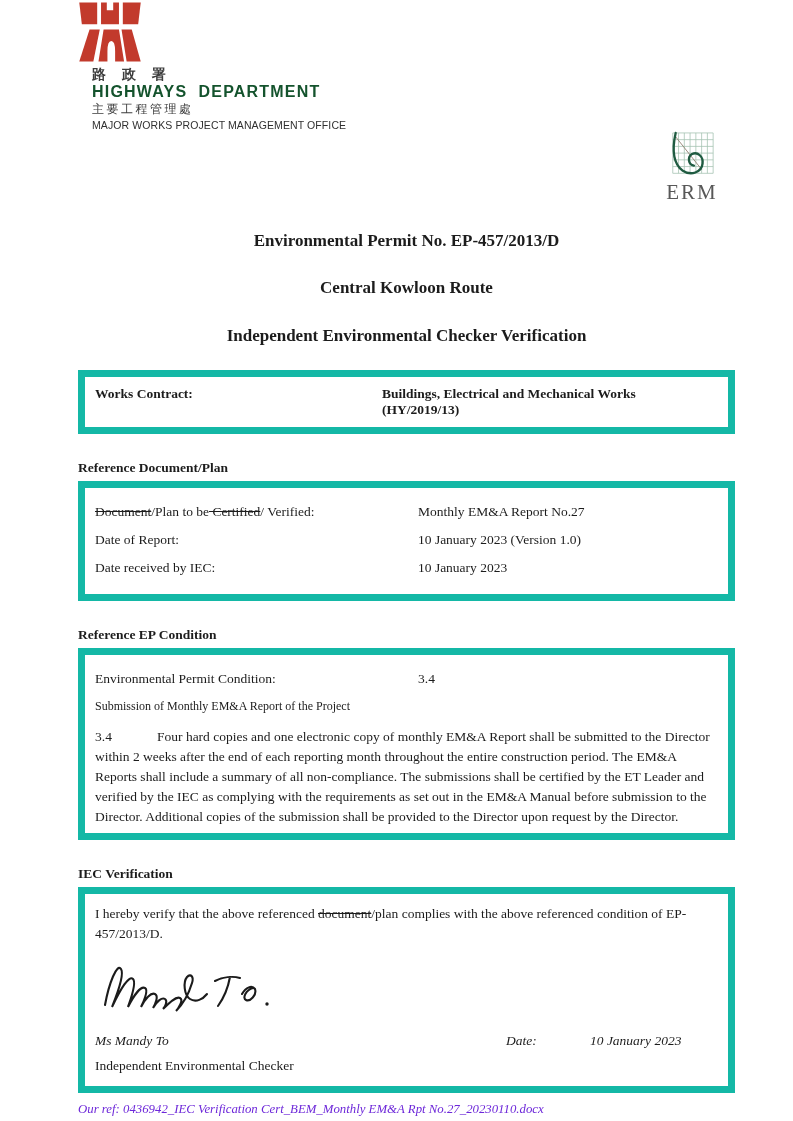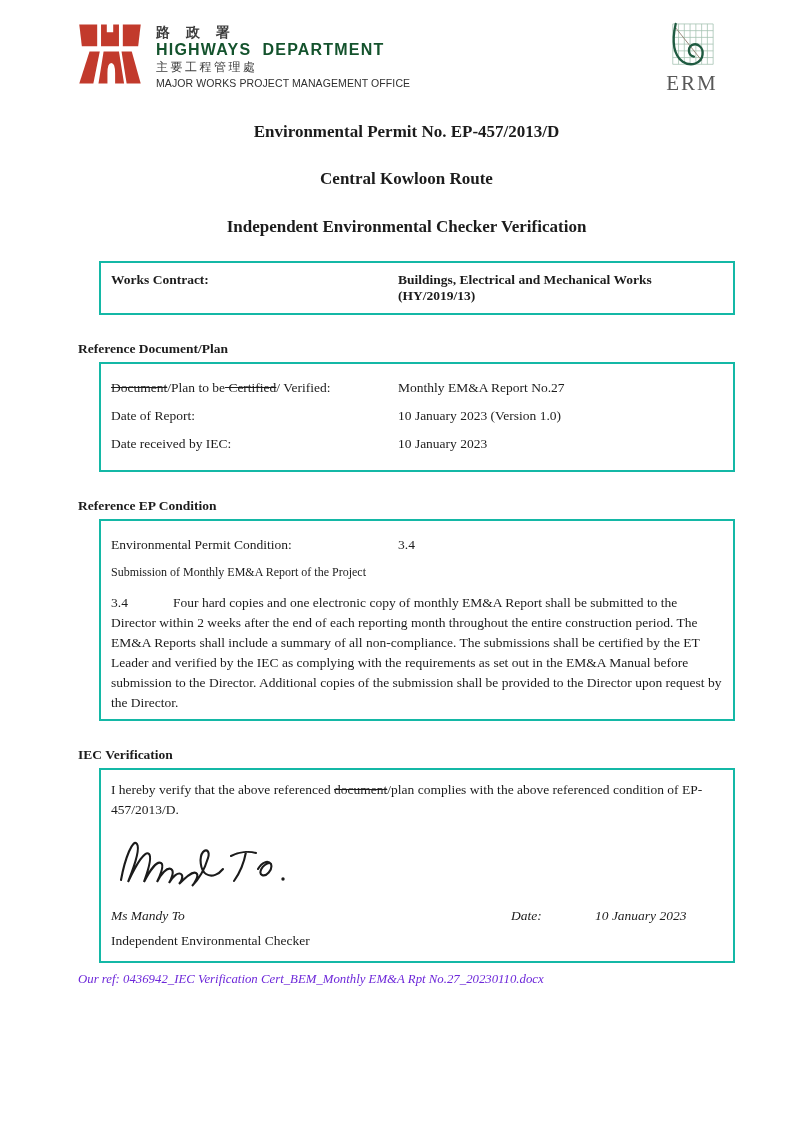--- a/index.html
+++ b/index.html
@@ -7,46 +7,46 @@
     position:relative;
     width:793px; height:1121px;
     background:#ffffff;
     font-family:"Liberation Serif", serif;
     color:#1c1c1c;
     overflow:hidden;
   }
   .content {position:absolute; left:78px; top:0; width:657px;}
 
   
-  .hdr {display:flex; align-items:flex-start; margin-top:22px;}
+  .hdr {display:flex; align-items:flex-start; flex-direction:column;}
   .hyd-logo {width:64px; height:64px; flex:0 0 auto;}
   .hdr-text {margin-left:14px; font-family:"Liberation Sans", sans-serif; line-height:1.15; padding-top:2px;}
   .cn1 {font-size:14px; font-weight:bold; letter-spacing:6px; color:#3d3d3d;}
   .en1 {font-size:16px; font-weight:bold; letter-spacing:1.2px; color:#14532d; margin-top:1px;}
   .cn2 {font-size:12px; letter-spacing:2.5px; color:#3d3d3d; margin-top:2px;}
   .en2 {font-size:10.5px; color:#303030; margin-top:2px; letter-spacing:0.1px;}
   .erm {margin-left:auto; margin-right:8px; width:70px; text-align:center;}
   .erm-mark {width:58px; height:50px; display:block; margin:0 auto;}
   .erm-text {font-size:21px; color:#585858; letter-spacing:2px; line-height:1; margin-top:1px;}
 
   
   .title {text-align:center; font-weight:bold; font-size:17px;}
   .title-1 {margin-top:28px;}
   .title-2 {margin-top:27px;}
   .title-3 {margin-top:28px;}
 
   
-  .box {border:2px solid #14b8a6; background:#fff;margin-left:21px;}
+  .box {border:7px solid #14b8a6; background:#fff;}
   .works-box {margin-top:24px; display:flex; padding:9px 10px; font-weight:bold; font-size:13.5px;}
   .label-col {width:287px; flex:0 0 auto;}
   .value-col {flex:1;}
 
   .section-heading {font-weight:bold; font-size:13.5px; margin-top:26px;}
   .ref-box {margin-top:5px; padding:4px 10px 6px 10px; font-size:13.5px;}
-  .kv-row {display:flex; margin:12px 0;}
+  .kv-row {display:flex; margin:12px 0;gap:36px;}
 
   .strike {text-decoration:line-through;}
 
   .clause {margin-top:13px; line-height:1.48; font-size:13.5px;}
   .clause-no {display:inline-block; width:62px;}
   .plain {font-size:12px;}
 
   .iec-box {margin-top:5px; padding:10px 10px 12px 10px; font-size:13.5px;}
   .statement {line-height:1.5;}
   .sig {margin-top:10px; margin-left:4px; display:block;}

